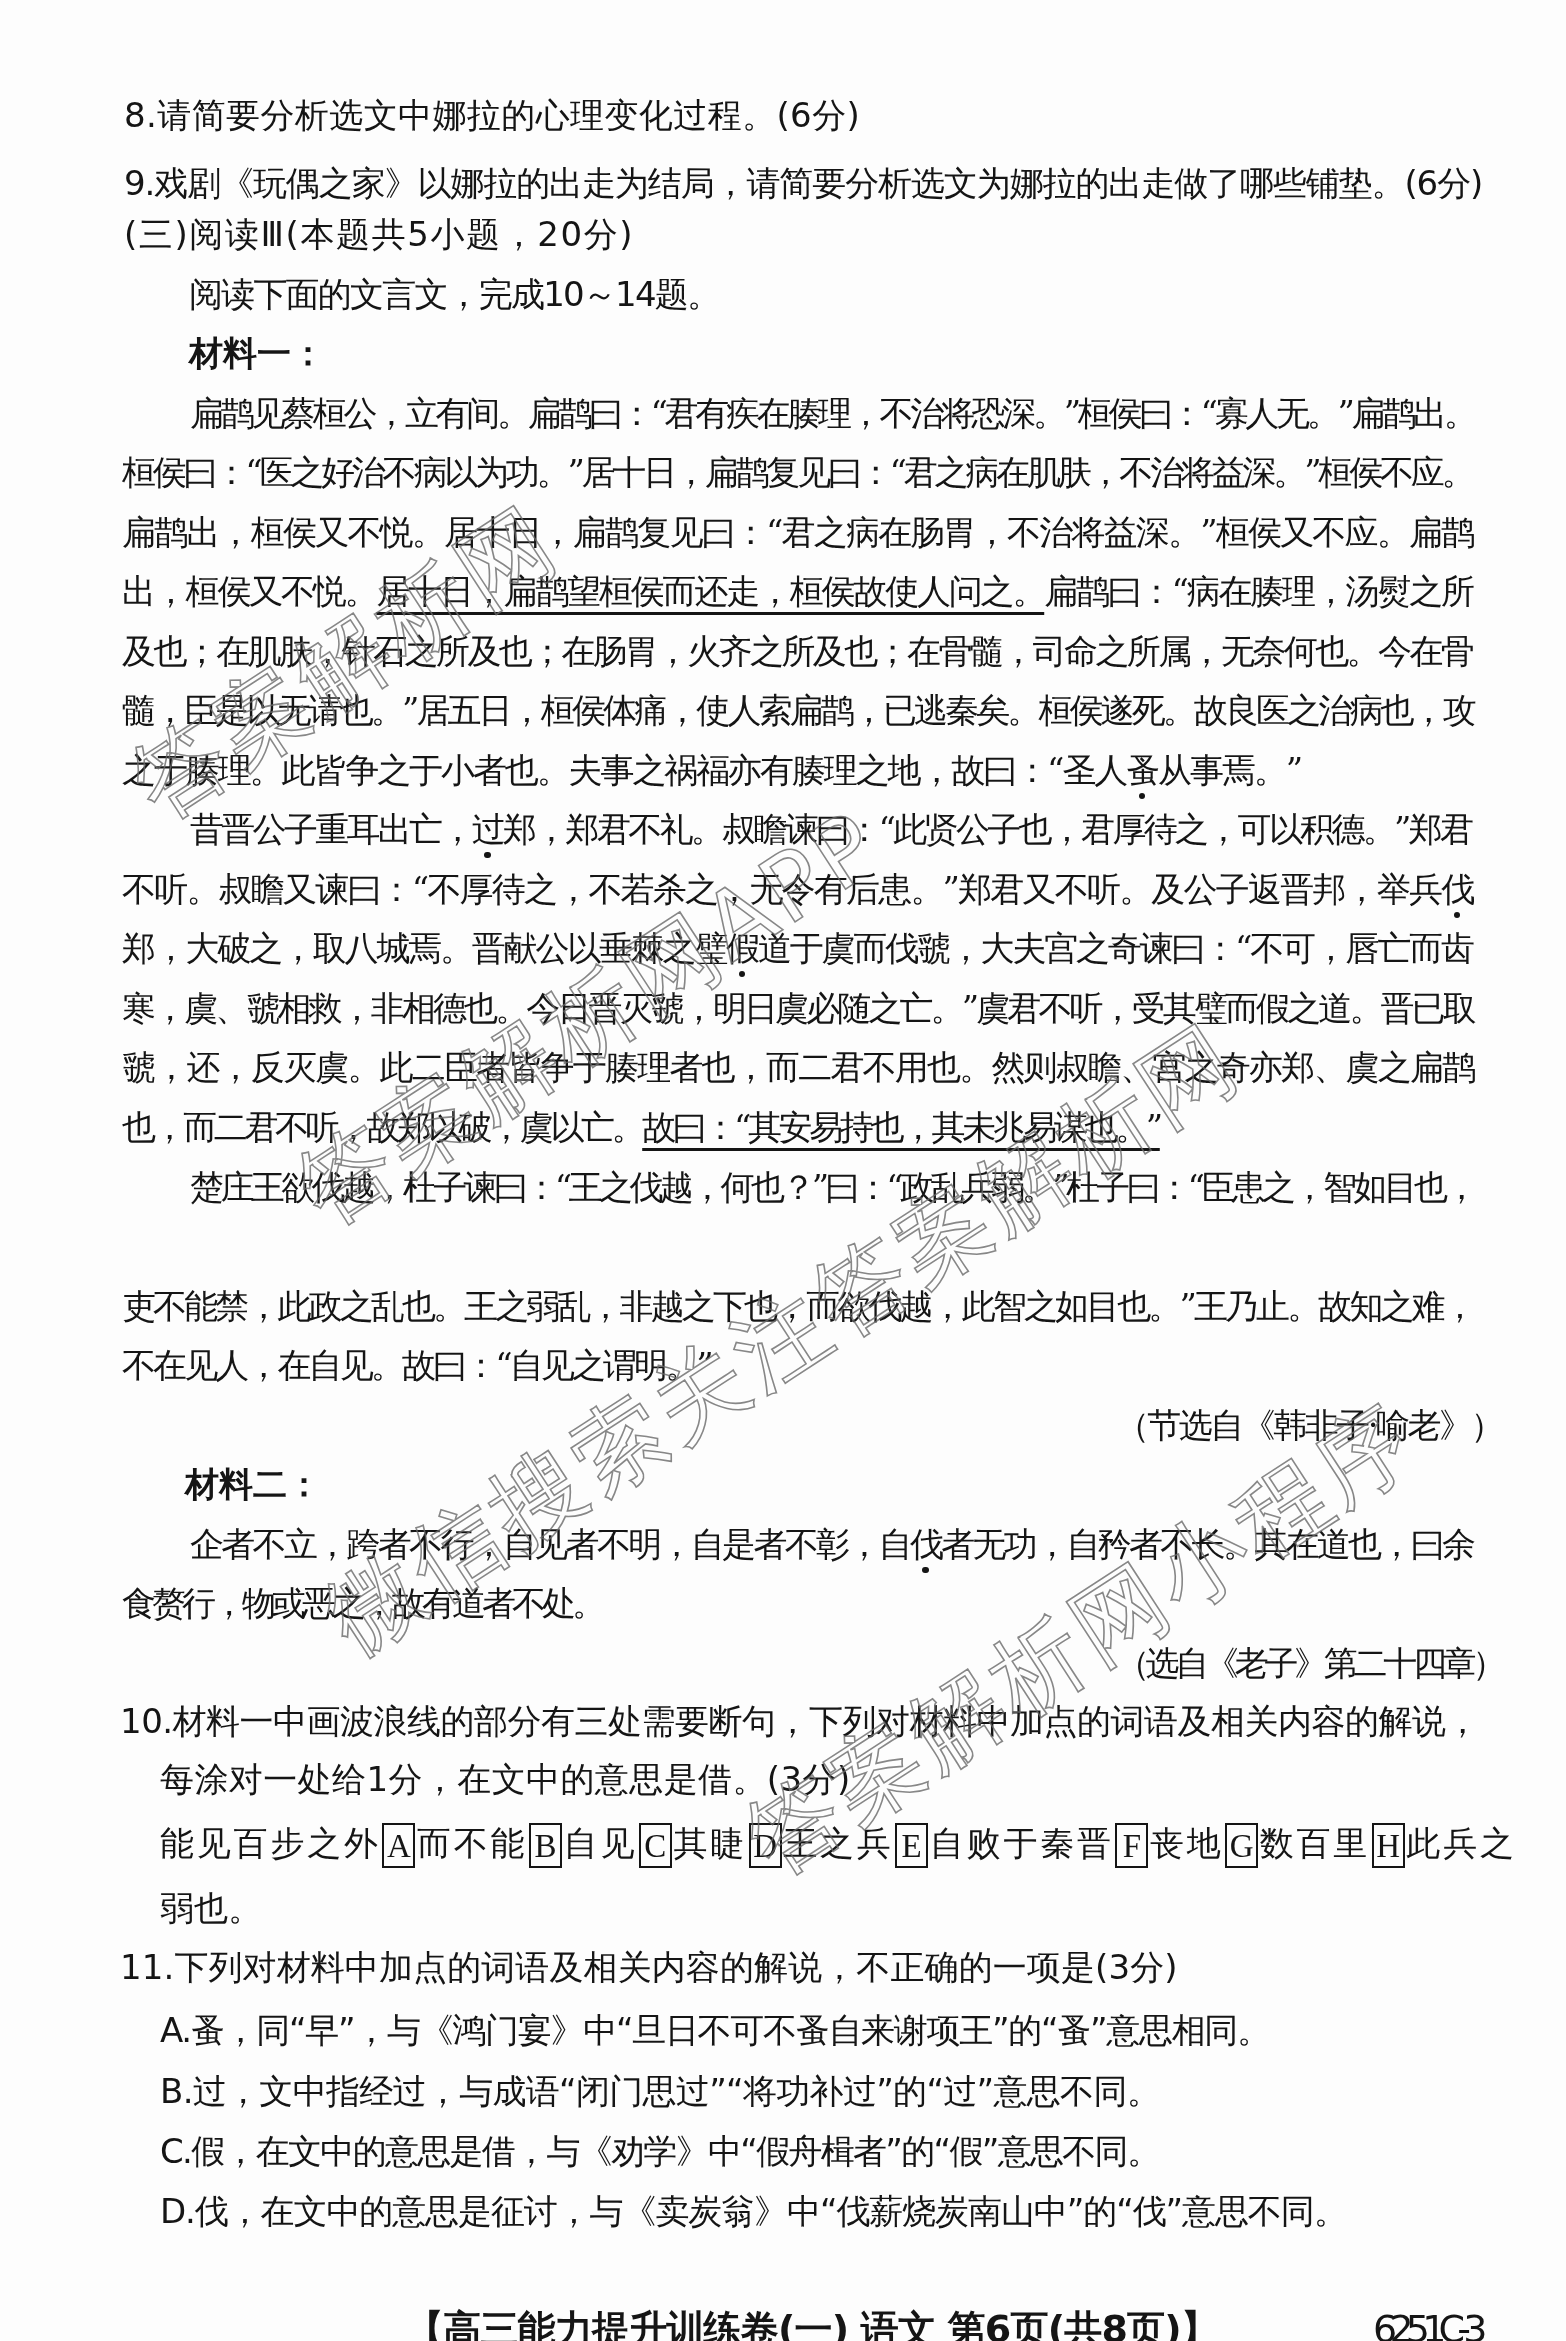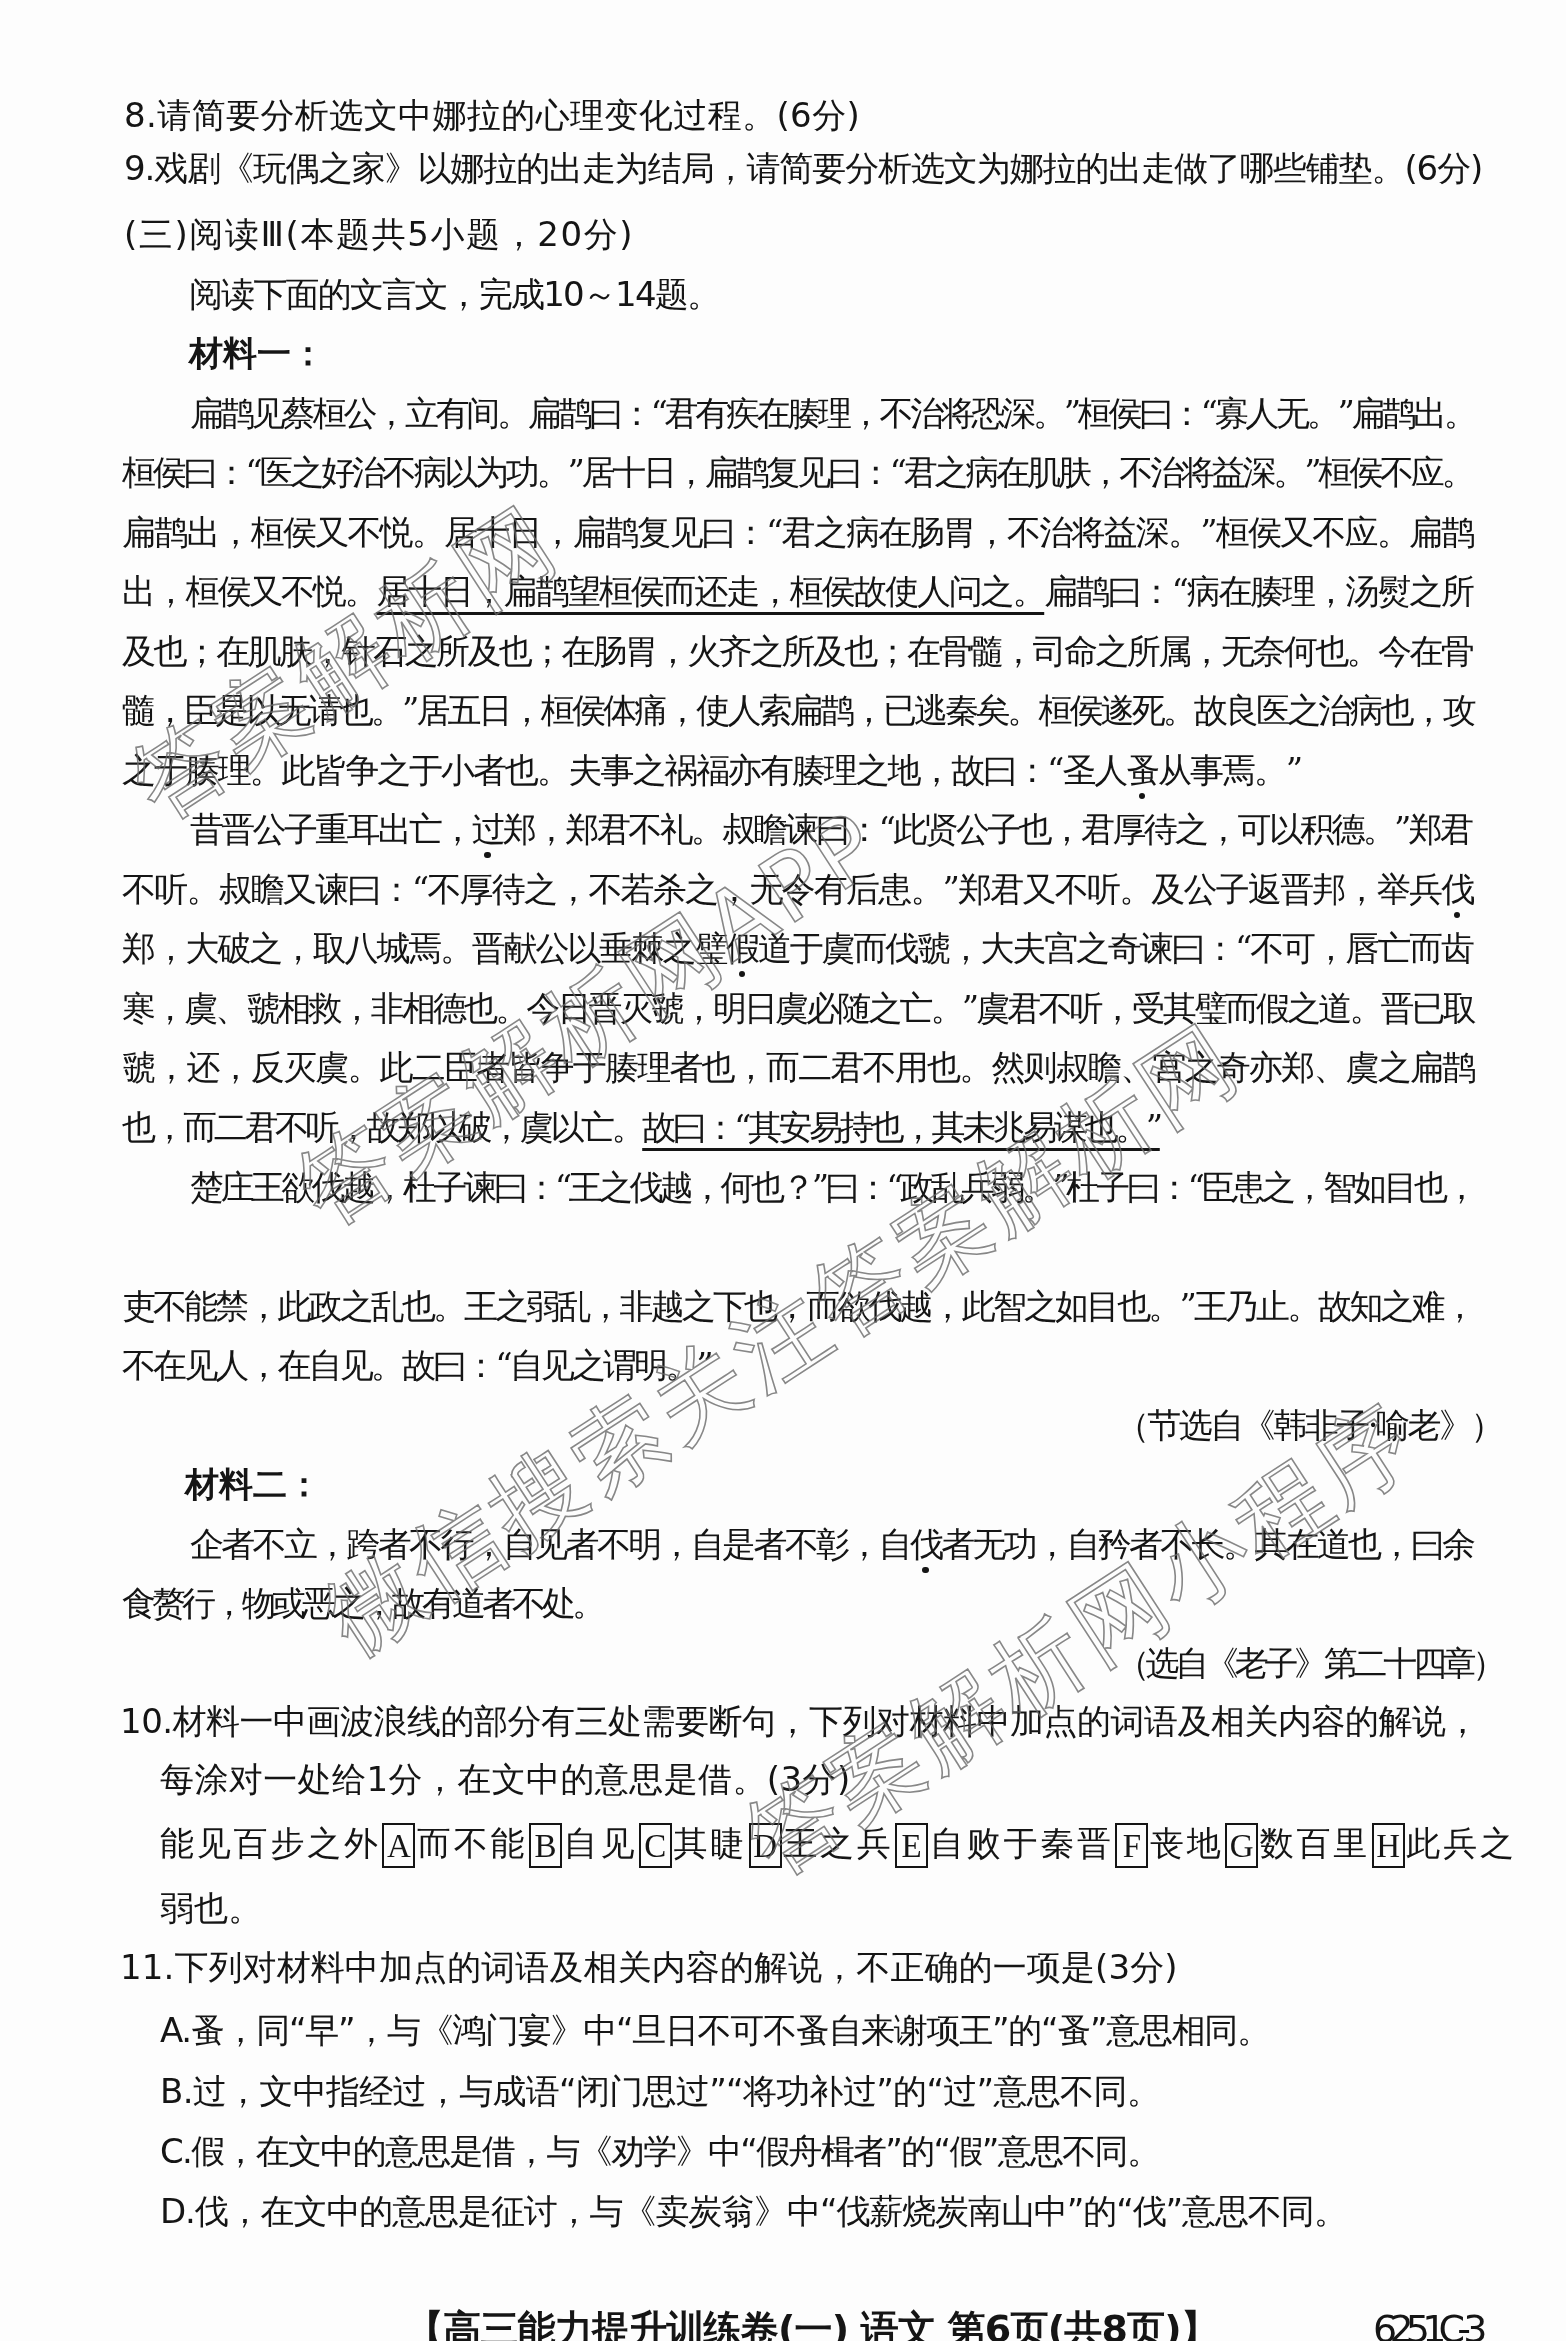--- a/index.html
+++ b/index.html
@@ -21,21 +21,21 @@
   .wm { position: absolute; white-space: nowrap; font-family: "DejaVu Sans", sans-serif; font-size: 92px; color: transparent;
         -webkit-text-stroke: 1.6px rgba(105,105,105,0.8); letter-spacing: 4.7px; transform: translate(-50%, -50%) rotate(-33deg);
         pointer-events: none; z-index: 5; }
 </style>
 </head>
 <body>
 
 <div class="page">
 
   <div class="ln j sans" style="top:85px;left:124px;width:730px"><span class="t" style="letter-spacing: 0.4px; text-align: center;"><span>8.</span><span>请简要分析选文中娜拉的心理变化过程。(6分)</span></span></div>
-  <div class="ln j sans" style="top:138px;left:124px;width:1344px"><span class="t" style="letter-spacing: -1.1px;"><span>9.</span><span>戏剧《玩偶之家》以娜拉的出走为结局，请简要分析选文为娜拉的出走做了哪些铺垫。(6分)</span></span></div>
+  <div class="ln j sans" style="top:153px;left:124px;width:1344px"><span class="t" style="letter-spacing: -1.1px;"><span>9.</span><span>戏剧《玩偶之家》以娜拉的出走为结局，请简要分析选文为娜拉的出走做了哪些铺垫。(6分)</span></span></div>
 
   <div class="ln j sans" style="top:204px;left:124px;width:506px"><span class="t" style="letter-spacing: 1.6px;">(三)阅读Ⅲ(本题共5小题，20分)</span></div>
   <div class="ln j sans" style="top:264px;left:189px;width:525px"><span class="t" style="letter-spacing: -1.8px;">阅读下面的文言文，完成10～14题。</span></div>
 
   <div class="ln sans bold" style="top:323px;left:189px;width:235px"><span class="t">材料一：</span></div>
 
   <div class="ln j serif" style="top:383px;left:190px;width:1301px"><span class="t" style="letter-spacing: -3.3px;"><span>扁鹊见蔡桓公，立有间。扁鹊曰：“君有疾在腠理，不治将恐深。”桓侯曰：“寡人无。”扁鹊出。</span></span></div>
   <div class="ln j serif" style="top:442px;left:122px;width:1369px"><span class="t" style="letter-spacing: -3.2px;"><span>桓侯曰：“医之好治不病以为功。”居十日，扁鹊复见曰：“君之病在肌肤，不治将益深。”桓侯不应。</span></span></div>
   <div class="ln j serif" style="top:502px;left:122px;width:1369px"><span class="t" style="letter-spacing: -1.8px;"><span>扁鹊出，桓侯又不悦。居十日，扁鹊复见曰：“君之病在肠胃，不治将益深。”桓侯又不应。扁鹊</span></span></div>
   <div class="ln j serif" style="top:561px;left:122px;width:1369px"><span class="t" style="letter-spacing: -2.2px;"><span>出，桓侯又不悦。</span><span class="ul">居十日，扁鹊望桓侯而还走，桓侯故使人问之。</span><span>扁鹊曰：“病在腠理，汤熨之所</span></span></div>

